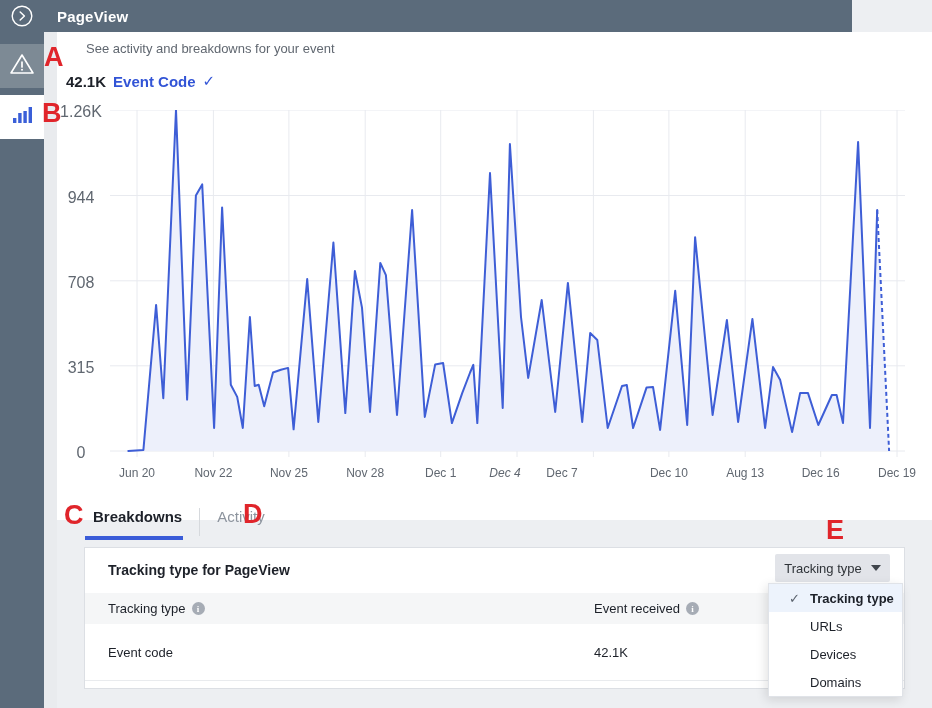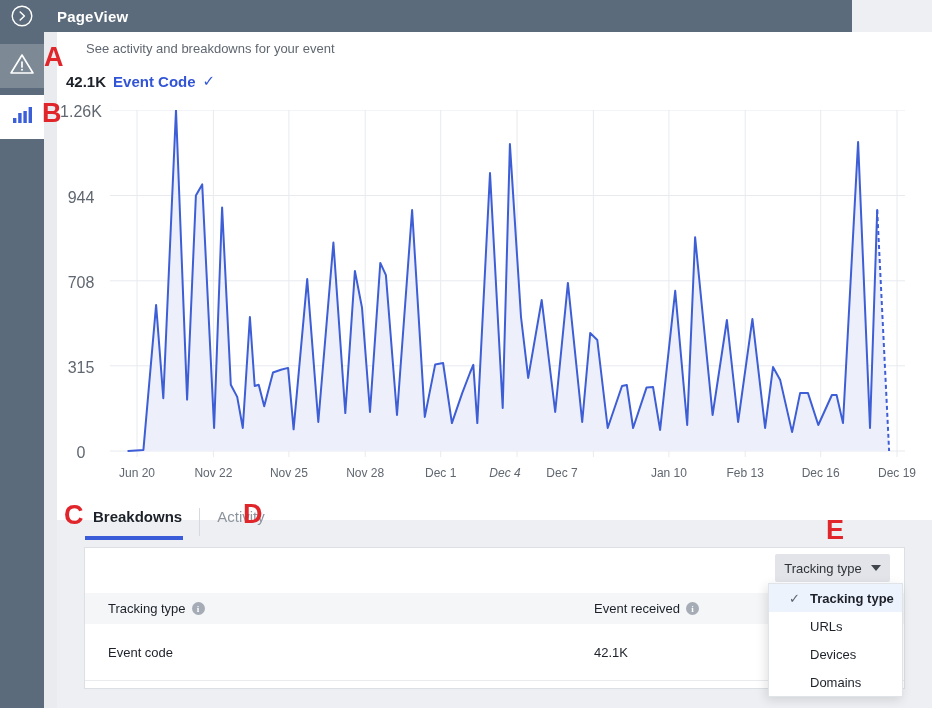--- a/index.html
+++ b/index.html
@@ -142,34 +142,35 @@
     </svg>
 
   <div id="x-labels">
       <div class="xlab" style="left: 80px;">Jun 20</div>
       <div class="xlab" style="left: 156.4px;">Nov 22</div>
       <div class="xlab" style="left: 231.9px;">Nov 25</div>
       <div class="xlab" style="left: 308.2px;">Nov 28</div>
       <div class="xlab" style="left: 383.7px;">Dec 1</div>
       <div class="xlab" style="left: 448px; font-style: italic;">Dec 4</div>
       <div class="xlab" style="left: 505px;">Dec 7</div>
-      <div class="xlab" style="left: 611.9px;">Jan 10</div>
-      <div class="xlab" style="left: 688.2px;">Feb 13</div>
+      <div class="xlab" style="left: 611.9px;">Dec 10</div>
+      <div class="xlab" style="left: 688.2px;">Aug 13</div>
       <div class="xlab" style="left: 763.7px;">Dec 16</div>
       <div class="xlab" style="left: 840px;">Dec 19</div>
     </div>
 
   <div class="tabs">
     <div class="tab active">Breakdowns</div>
     <div class="tab-divider"></div>
     <div class="tab inactive">Activity</div>
   </div>
   <div class="tab-underline"></div>
 
   <section class="card">
+    <div class="card-title">Tracking type for PageView</div>
 
     <div class="dd-button">
       <span>Tracking type</span>
       <span class="caret-down"></span>
     </div>
 
     <div class="thead">
       <div class="th-cell c1">
         <span>Tracking type</span>
         <span class="info-icon">i</span>

